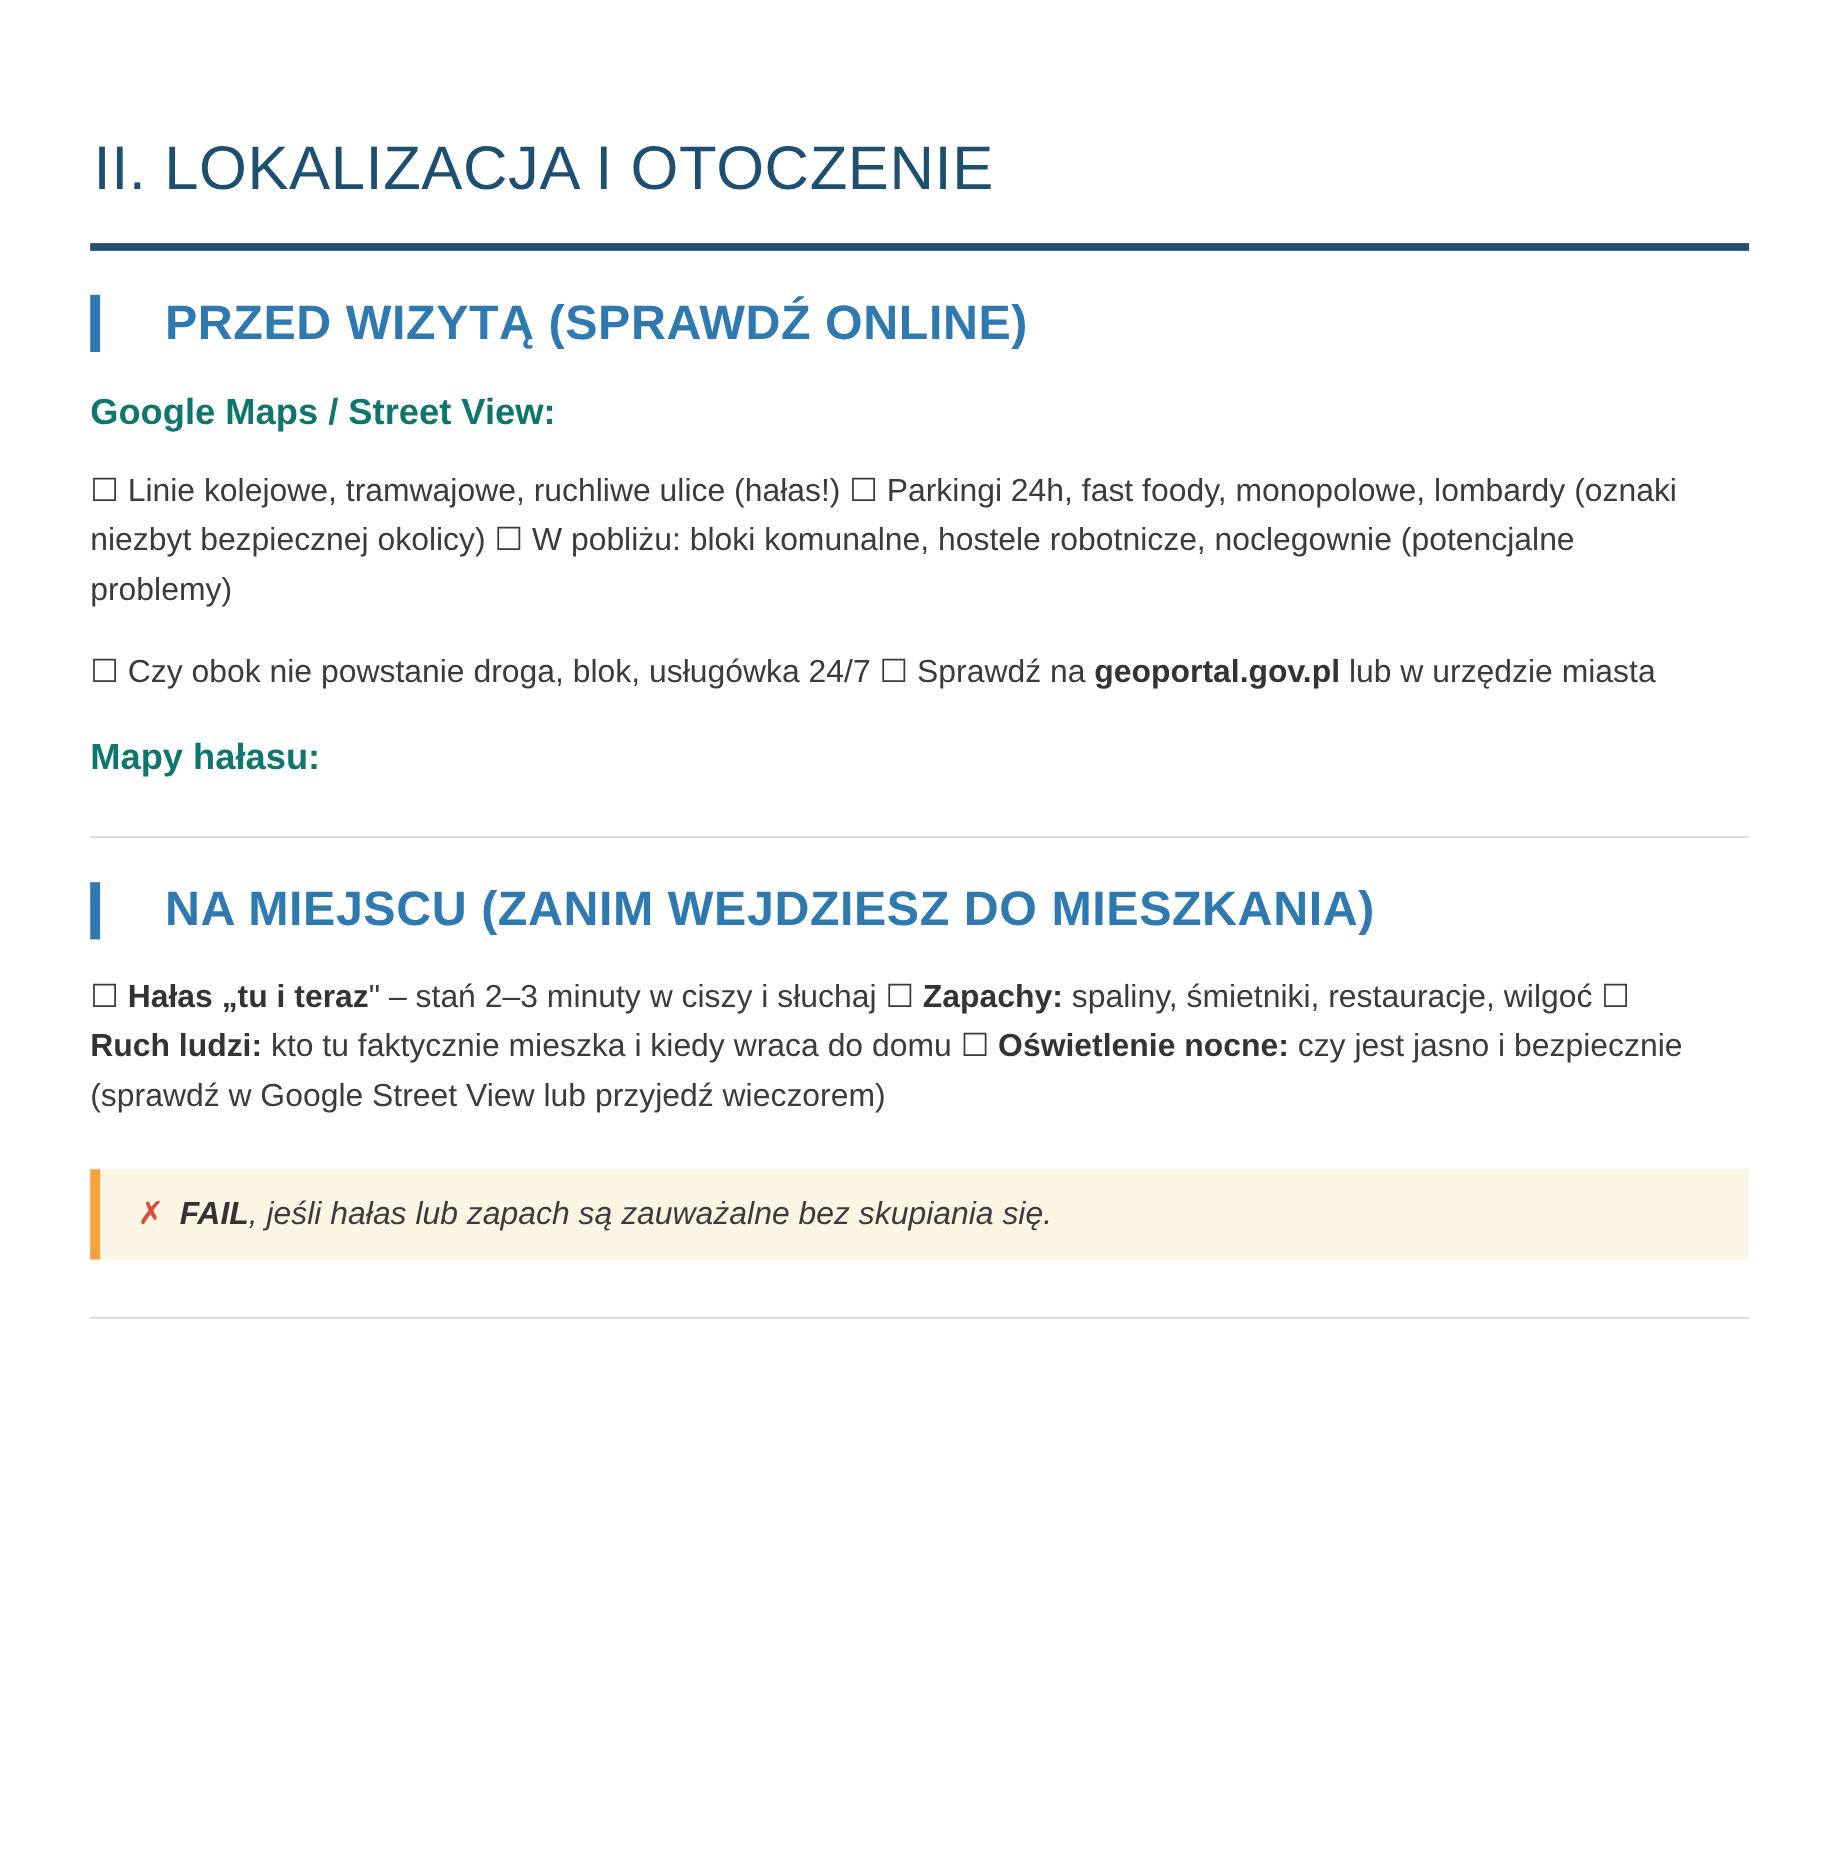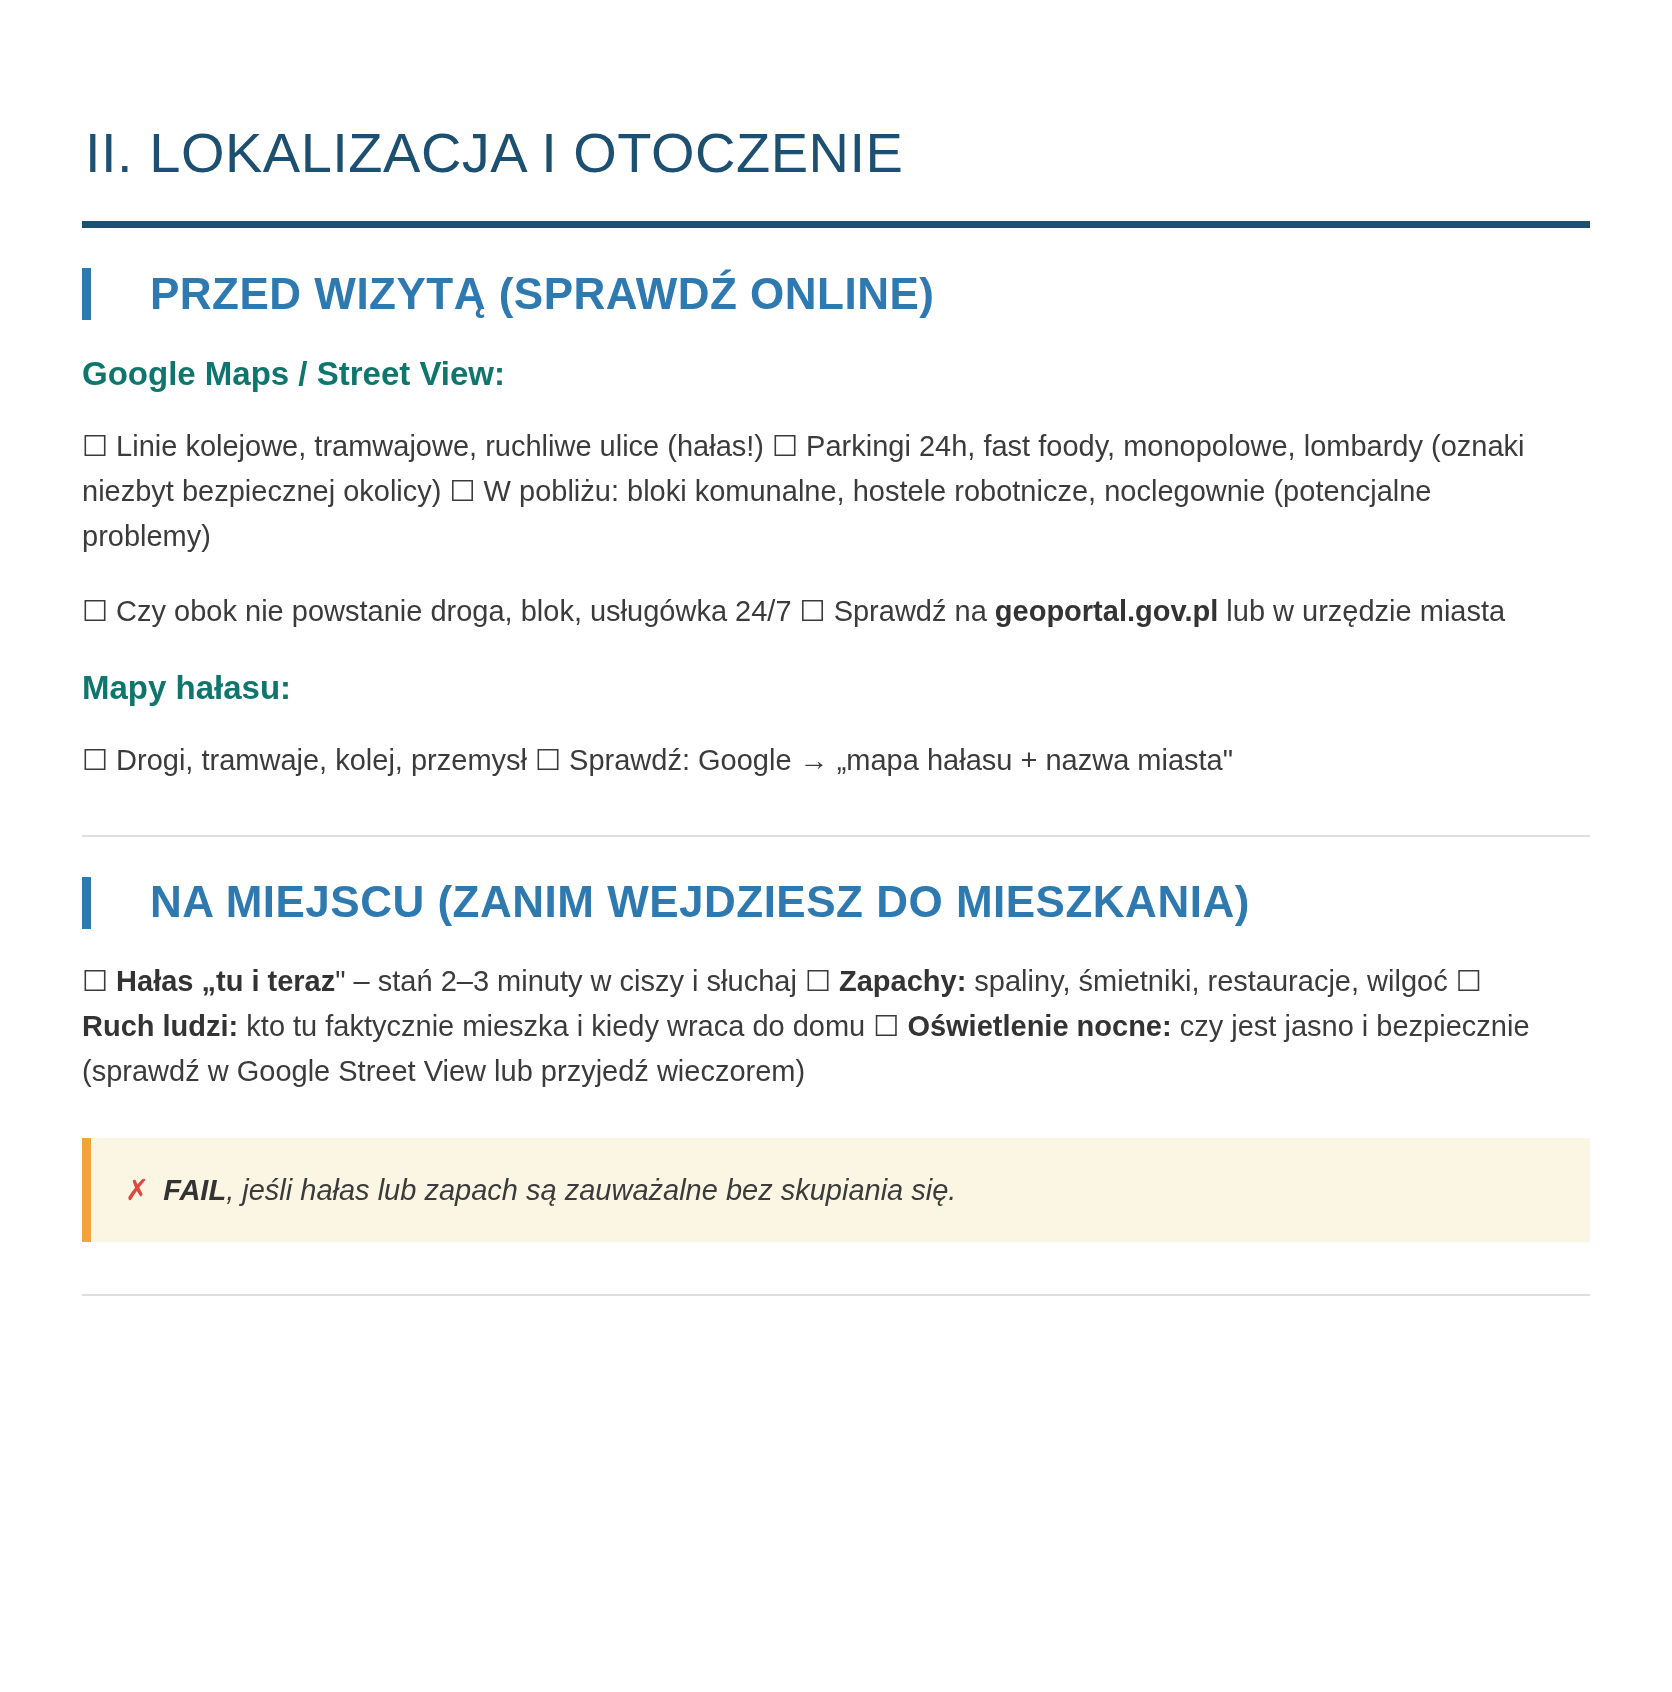--- a/index.html
+++ b/index.html
@@ -76,21 +76,21 @@
   .divider {
     border: none;
     border-top: 2px solid #dedede;
     margin: 52px 0 0 0;
   }
   
   .callout {
     margin: 44px 0 0 0;
     background: #fbf6e3;
     border-left: 9px solid #f2a33c;
-    padding: 31px 34px;
+    padding: 20px 34px;
     font-size: 29px;
     line-height: 42px;
     font-style: italic;
     color: #3b3b3b;
     box-sizing: border-box;
   }
   .callout .fail-x {
     color: #e0483f;
     font-weight: 700;
     margin-right: 14px;
@@ -112,21 +112,20 @@
     <div class="section-accent"></div>
     <h2 class="section-title">PRZED WIZYTĄ (SPRAWDŹ ONLINE)</h2>
   </div>
 
   <h3 class="sub-title">Google Maps / Street View:</h3>
   <p class="check-par"><span>☐ Linie kolejowe, tramwajowe, ruchliwe ulice (hałas!) ☐ Parkingi 24h, fast foody, monopolowe, lombardy (oznaki niezbyt bezpiecznej okolicy) ☐ W pobliżu: bloki komunalne, hostele robotnicze, noclegownie (potencjalne problemy)</span></p>
 
   <p class="check-par"><span>☐ Czy obok nie powstanie droga, blok, usługówka 24/7 ☐ Sprawdź na </span><strong>geoportal.gov.pl</strong><span> lub w urzędzie miasta</span></p>
 
   <h3 class="sub-title">Mapy hałasu:</h3>
-  <p class="check-par"><span>☐ Drogi, tramwaje, kolej, przemysł ☐ Sprawdź: Google → „mapa hałasu + nazwa miasta"</span></p>
 
   <hr class="divider">
 
   <div class="section-header">
     <div class="section-accent"></div>
     <h2 class="section-title">NA MIEJSCU (ZANIM WEJDZIESZ DO MIESZKANIA)</h2>
   </div>
 
   <p class="check-par"><span>☐ </span><strong>Hałas „tu i teraz</strong><span>" – stań 2–3 minuty w ciszy i słuchaj ☐ </span><strong>Zapachy:</strong><span> spaliny, śmietniki, restauracje, wilgoć ☐ </span><strong>Ruch ludzi:</strong><span> kto tu faktycznie mieszka i kiedy wraca do domu ☐ </span><strong>Oświetlenie nocne:</strong><span> czy jest jasno i bezpiecznie (sprawdź w Google Street View lub przyjedź wieczorem)</span></p>
 

